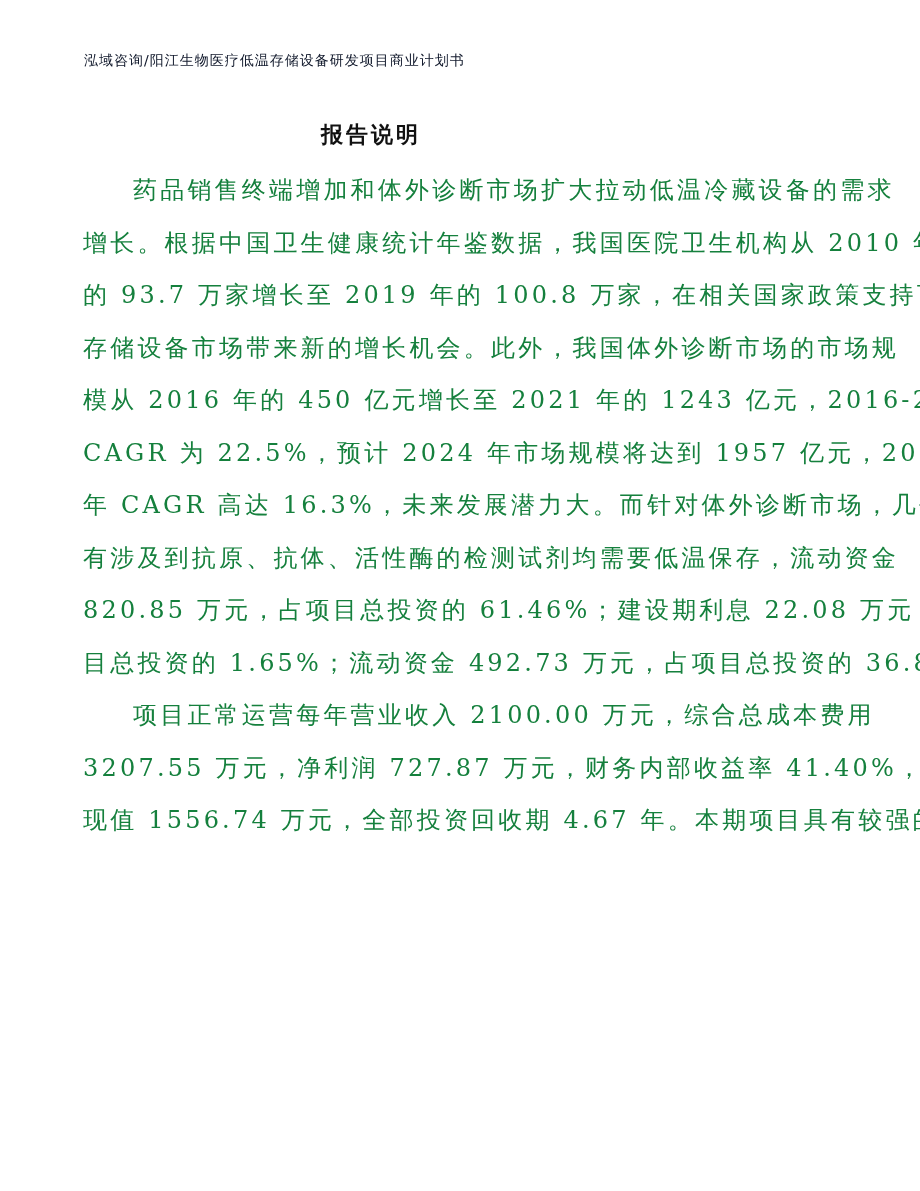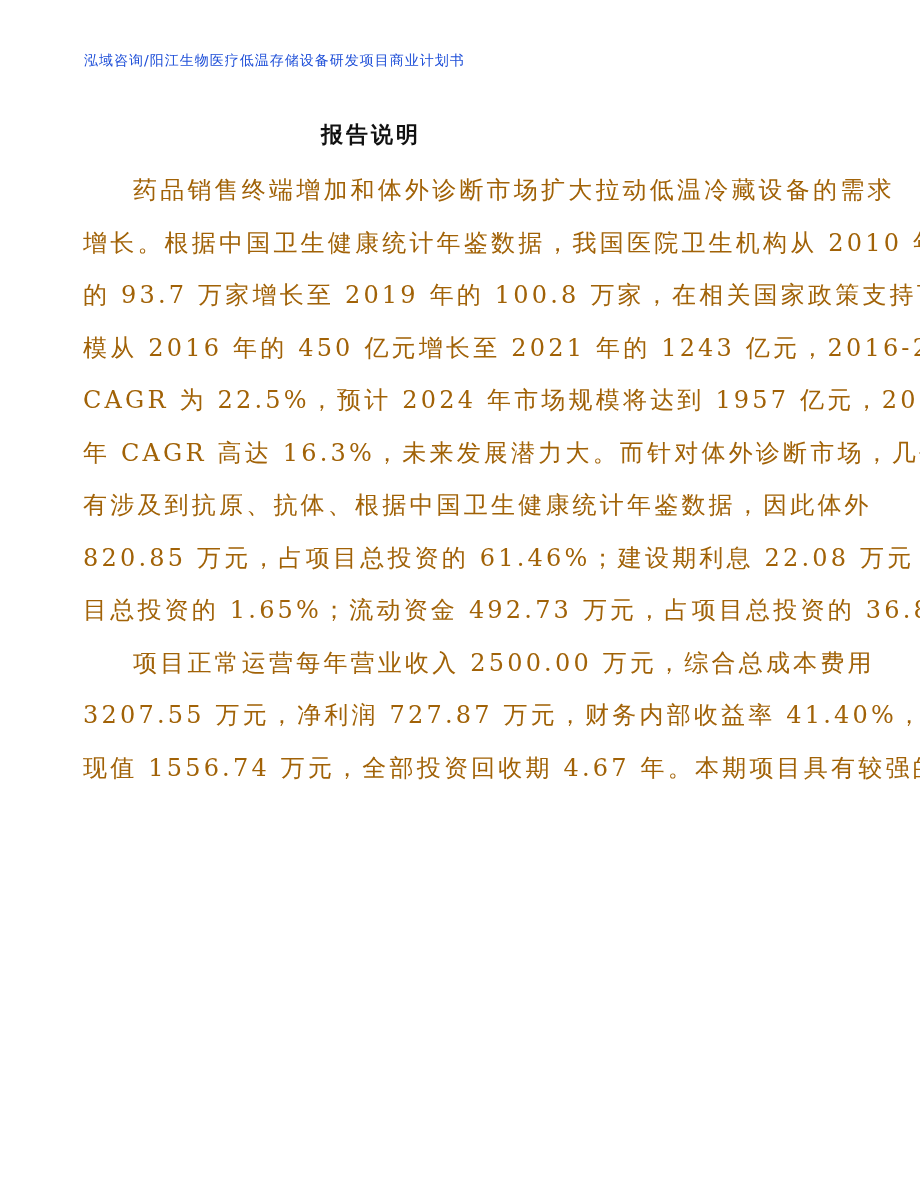--- a/index.html
+++ b/index.html
@@ -1,46 +1,47 @@
 <!DOCTYPE html>
 <html><head>
   <meta charset="utf-8">
   <style>
     html, body { margin: 0; padding: 0; background: #ffffff; }
     body { width: 920px; height: 1191px; position: relative; overflow: hidden;
            font-family: "DejaVu Serif", "Liberation Serif", serif; color: #1a1a1a; }
-    .header { position: absolute; left: 84px; top: 52px; font-size: 14px; color: #1d4ed8;
+    .header { position: absolute; left: 84px; top: 52px; font-size: 14px; color: #0f172a;
               font-family: "DejaVu Sans", "Liberation Sans", sans-serif; letter-spacing: 1px; }
     .title { position: absolute; left: 0; width: 742px; top: 120px; text-align: center;
              font-size: 22px; font-weight: bold; letter-spacing: 3px; color: #111;
              font-family: "DejaVu Sans", "Liberation Sans", sans-serif; }
     .body { position: absolute; left: 83px; top: 164px; width: 760px; }
     .line { height: 52.5px; line-height: 52.5px; font-size: 24px; white-space: nowrap;
-            letter-spacing: 3.2px; color: #a16207; }
+            letter-spacing: 3.2px; color: #15803d; }
     .line.indent { padding-left: 50px; }
   </style>
 </head>
 <body>
 
 <div class="header">泓域咨询/阳江生物医疗低温存储设备研发项目商业计划书</div>
 
 <div class="title">报告说明</div>
 
 <div class="body">
   <div>
     <div class="line indent">药品销售终端增加和体外诊断市场扩大拉动低温冷藏设备的需求</div>
     <div class="line">增长。根据中国卫生健康统计年鉴数据，我国医院卫生机构从 2010 年</div>
     <div class="line">的 93.7 万家增长至 2019 年的 100.8 万家，在相关国家政策支持下，</div>
+    <div class="line">存储设备市场带来新的增长机会。此外，我国体外诊断市场的市场规</div>
     <div class="line">模从 2016 年的 450 亿元增长至 2021 年的 1243 亿元，2016-2021 年</div>
     <div class="line">CAGR 为 22.5%，预计 2024 年市场规模将达到 1957 亿元，2021-2024</div>
     <div class="line">年 CAGR 高达 16.3%，未来发展潜力大。而针对体外诊断市场，几乎所</div>
-    <div class="line">有涉及到抗原、抗体、根据中国卫生健康统计年鉴数据，因此体外</div>
+    <div class="line">有涉及到抗原、抗体、活性酶的检测试剂均需要低温保存，流动资金</div>
   </div>
   <div>
     <div class="line">820.85 万元，占项目总投资的 61.46%；建设期利息 22.08 万元，占项</div>
     <div class="line">目总投资的 1.65%；流动资金 492.73 万元，占项目总投资的 36.89%。</div>
   </div>
   <div>
-    <div class="line indent">项目正常运营每年营业收入 2500.00 万元，综合总成本费用</div>
+    <div class="line indent">项目正常运营每年营业收入 2100.00 万元，综合总成本费用</div>
     <div class="line">3207.55 万元，净利润 727.87 万元，财务内部收益率 41.40%，财务净</div>
     <div class="line">现值 1556.74 万元，全部投资回收期 4.67 年。本期项目具有较强的财</div>
   </div>
 </div>
 
 </body></html>

